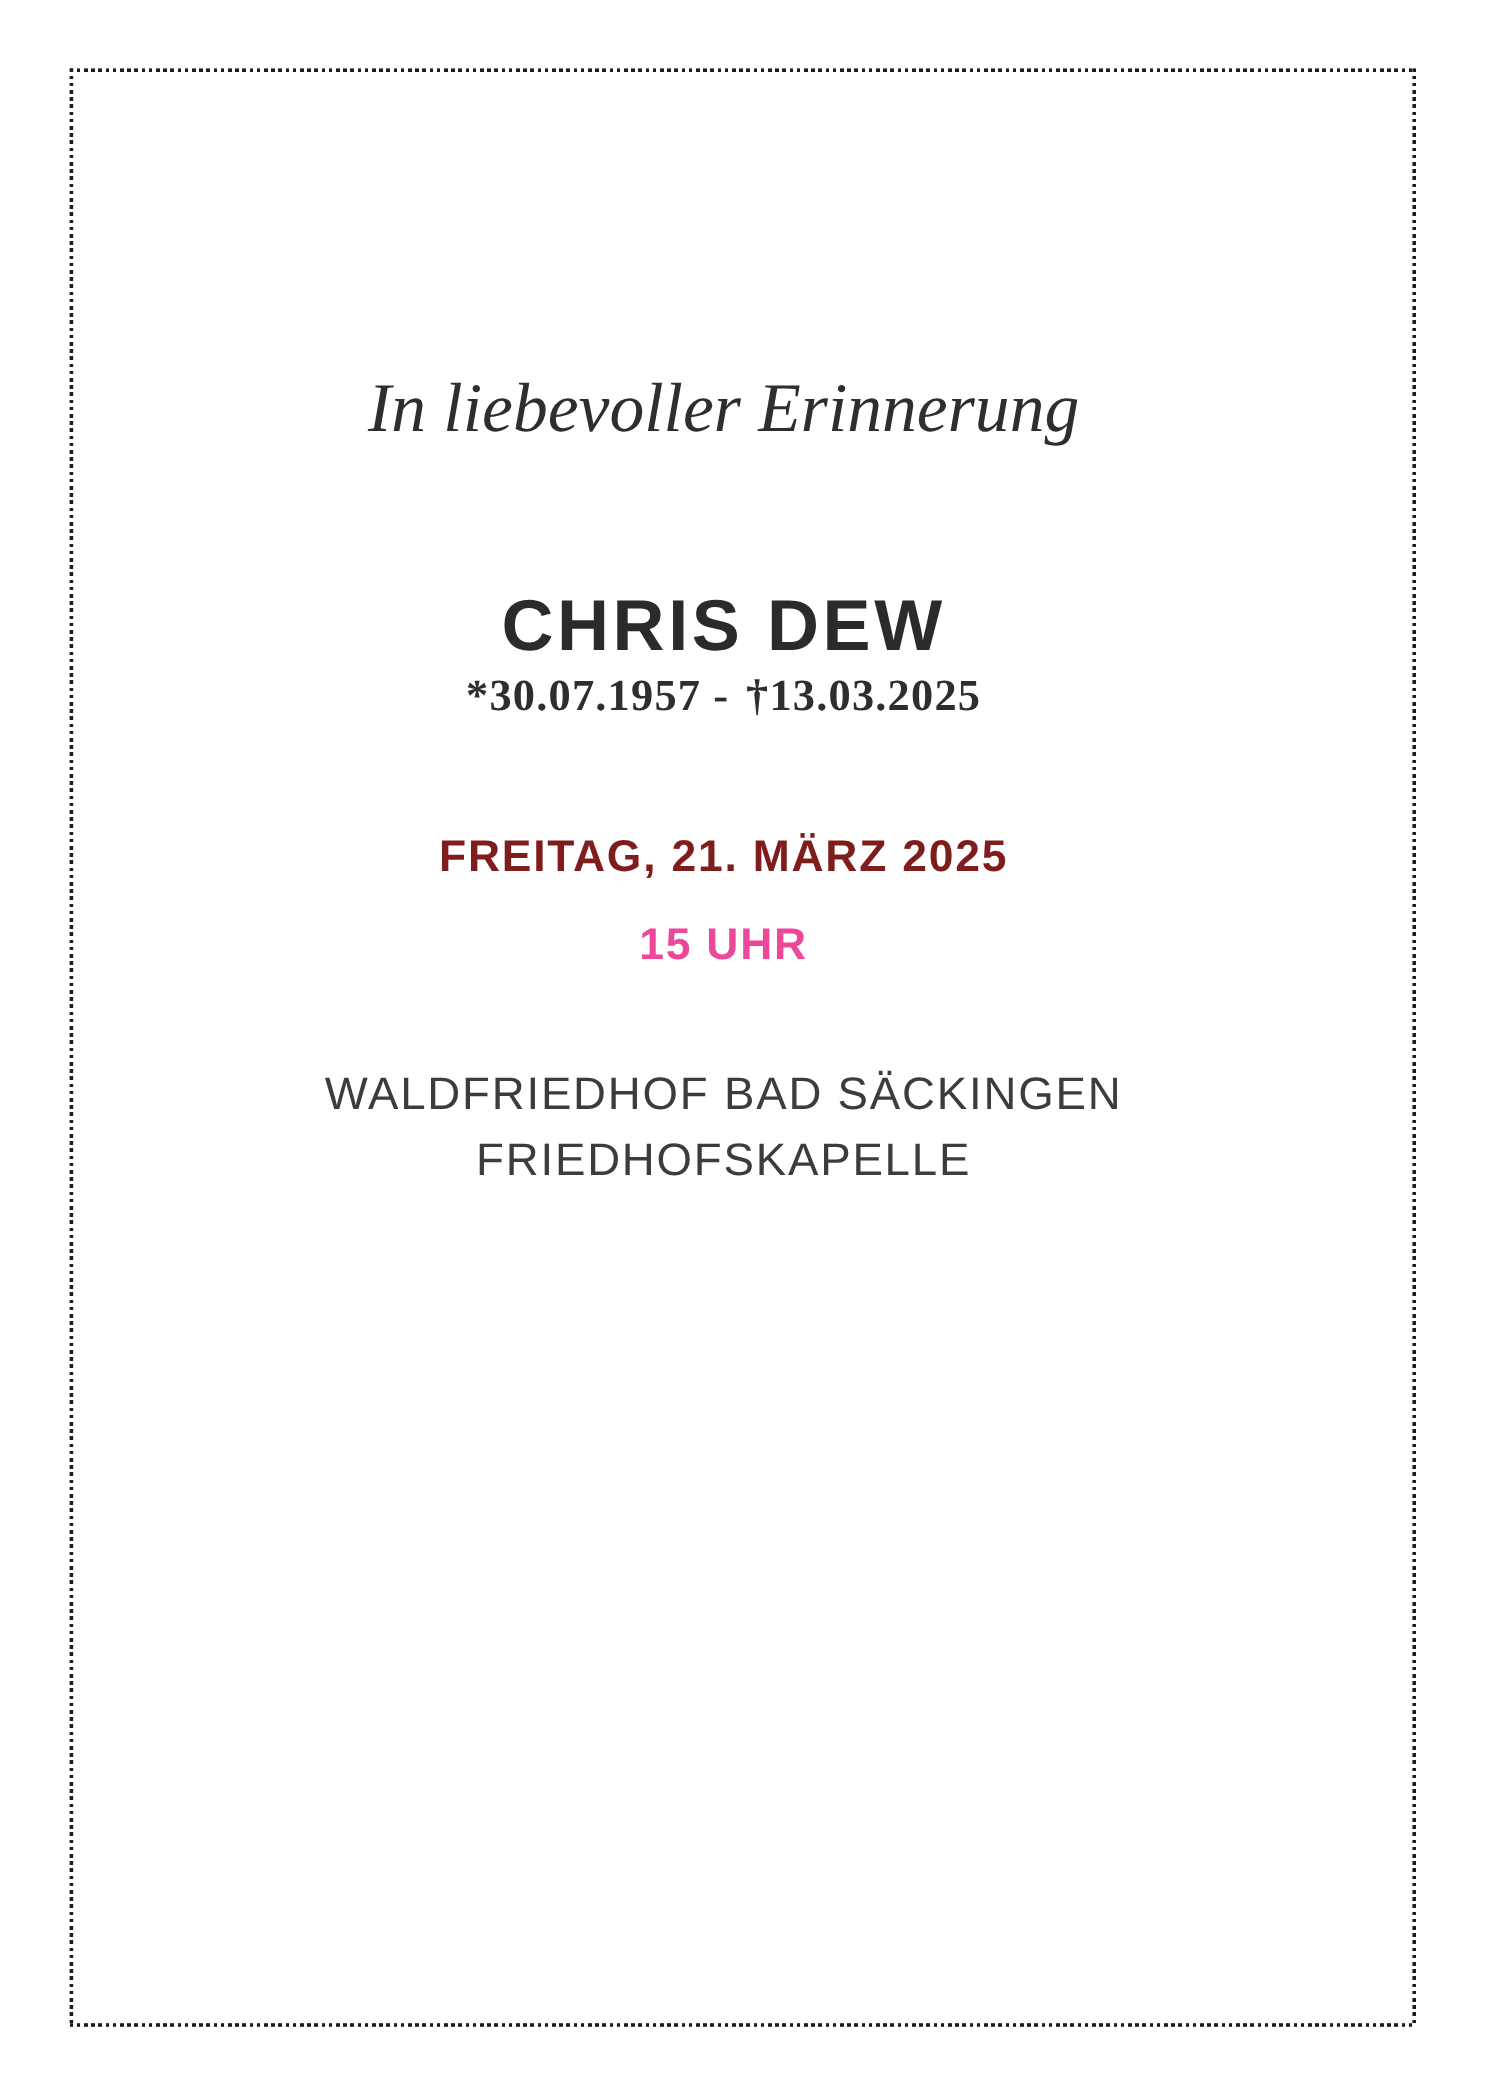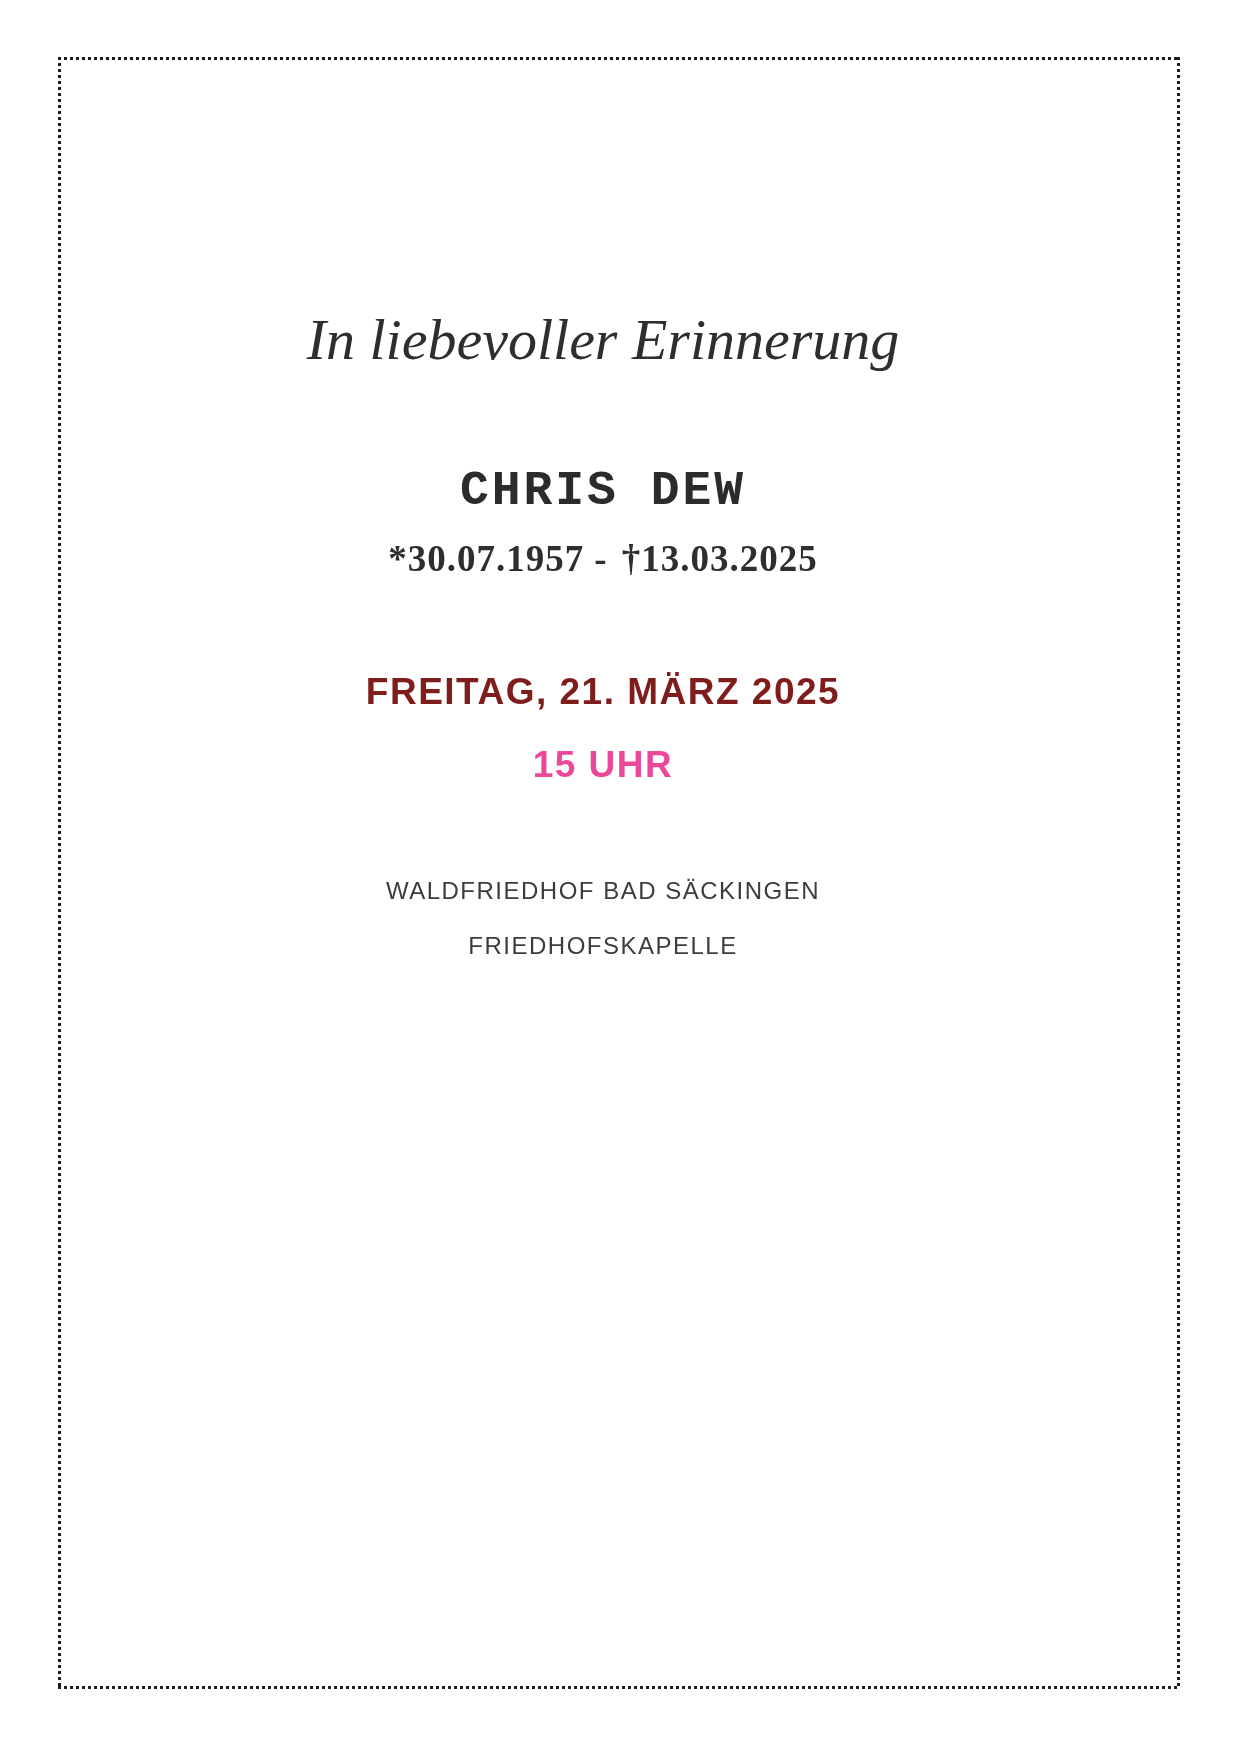--- a/index.html
+++ b/index.html
@@ -39,30 +39,30 @@
   .heading {
     margin-top: 244px;
     font-family: "Liberation Serif", "DejaVu Serif", serif;
     font-style: italic;
     font-weight: 400;
     font-size: 58px;
     line-height: 1.25;
     color: #2e2e2e;
   }
   .name {
-    margin-top: 90px;
-    font-family: Liberation Mono, monospace;
+    margin-top: 115px;
+    font-family: Liberation Sans, sans-serif;
     font-weight: 700;
-    font-size: 48px;
+    font-size: 60px;
     line-height: 1.0;
     letter-spacing: 3px;
     color: #2b2b2b;
   }
   .dates {
-    margin-top: 25px;
+    margin-top: 10px;
     font-family: "Liberation Serif", "DejaVu Serif", serif;
     font-weight: 700;
     font-size: 37px;
     line-height: 1.0;
     letter-spacing: 1px;
     color: #2e2e2e;
     white-space: nowrap;
   }
   .dates .sep {
     display: inline-block;
@@ -87,21 +87,21 @@
   .service-time {
     margin-top: 36px;
     font-size: 37px;
     line-height: 1.0;
     font-weight: 700;
     letter-spacing: 1.5px;
     color: #ec4899;
   }
   .location {
     margin-top: 80px;
-    font-size: 24px;
+    font-size: 38px;
     line-height: 55px;
     letter-spacing: 1.5px;
     font-weight: 400;
     color: #3c3c3c;
   }
 </style>
 </head>
 <body>
 
 <div class="page">

